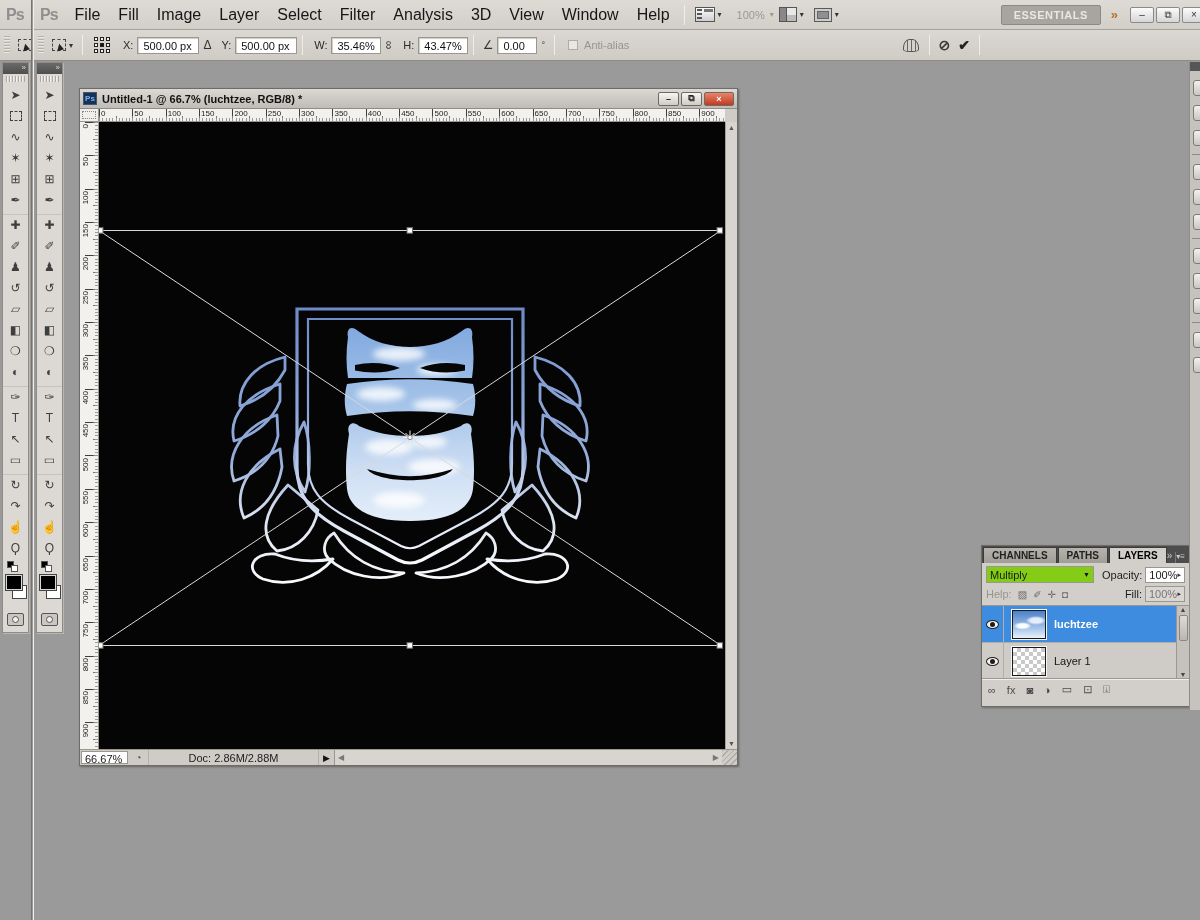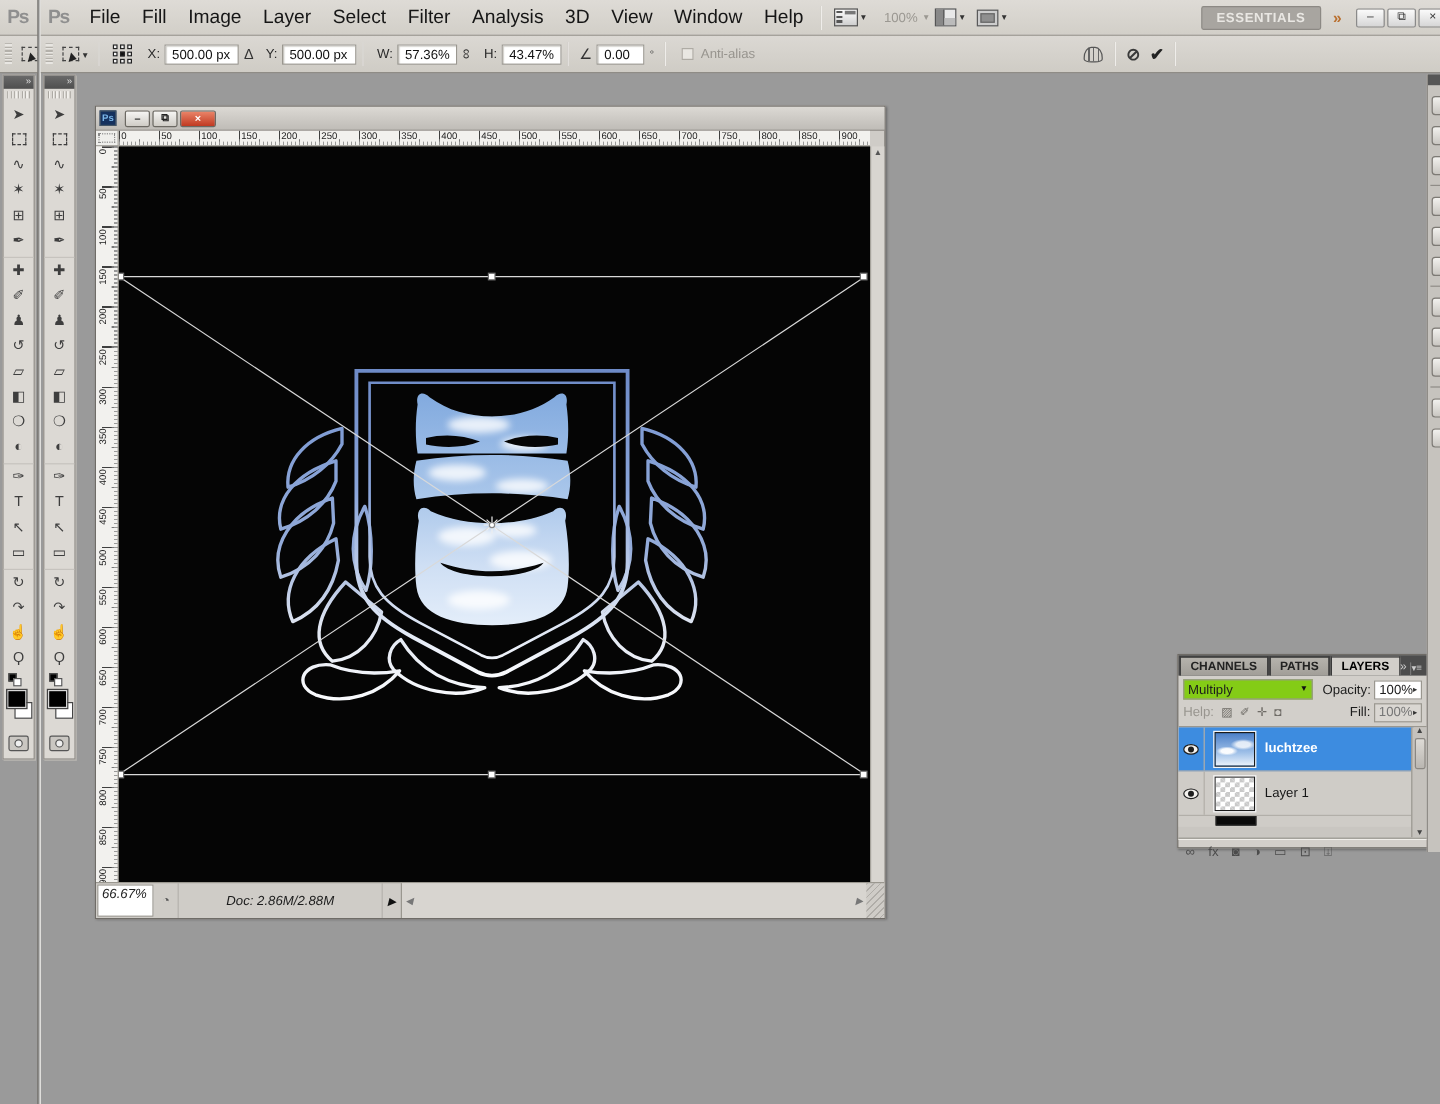--- a/index.html
+++ b/index.html
@@ -85,21 +85,21 @@
   .ruler-top span { position:absolute; top:0; font-size:8px; color:#222; }
   .ruler-left { position:absolute; left:0; top:33px; width:19px; height:627px; background:#f2f1ee; border-right:1px solid #9a978f; overflow:hidden;
      background-image:
        repeating-linear-gradient(to bottom,#999 0 1px,transparent 1px 3.335px),
        repeating-linear-gradient(to bottom,#777 0 1px,transparent 1px 16.675px),
        repeating-linear-gradient(to bottom,#3f3f3f 0 1px,transparent 1px 33.35px);
      background-size:3px 100%,5px 100%,13px 100%; background-position:top right; background-repeat:no-repeat; background-color:#f2f1ee; }
   .ruler-left span { position:absolute; left:1px; font-size:8px; color:#222; writing-mode:vertical-rl; transform:rotate(180deg); }
   .canvas { position:absolute; left:19px; top:33px; width:626px; height:627px; background:#050505; overflow:hidden; }
   .vscroll { position:absolute; right:0; top:33px; width:12px; height:627px; background:#d8d5d0; border-left:1px solid #a5a29b; display:flex; flex-direction:column; justify-content:space-between; align-items:center; font-size:7px; color:#555; padding:2px 0; }
-  .statusbar { position:absolute; left:0; bottom:0; width:100%; height:30px; background:#cfccc7; border-top:1px solid #9a978f; display:flex; align-items:stretch; font-size:11px;font-style:italic; }
+  .statusbar { position:absolute; left:0; bottom:0; width:100%; height:16px; background:#cfccc7; border-top:1px solid #9a978f; display:flex; align-items:stretch; font-size:11px; }
   .status-zoom { width:47px; background:#fff; border:1px solid #9a978f; margin:1px; padding:1px 3px 0 3px; }
   .status-icon { width:20px; display:flex; align-items:center; justify-content:center; color:#555; font-size:10px; border-right:1px solid #b5b2ad; }
   .status-doc { width:170px; display:flex; align-items:center; justify-content:center; border-right:1px solid #b5b2ad; }
   .status-arrow { width:16px; display:flex; align-items:center; justify-content:center; font-size:9px; color:#111; border-right:1px solid #9a978f; }
   .hscroll { flex:1; display:flex; align-items:center; justify-content:space-between; color:#777; font-size:8px; padding:0 3px; background:#d8d5d0; }
   .resize-grip { width:15px; background:repeating-linear-gradient(135deg,#b0ada8 0 1px,transparent 1px 4px); }
 
   
   .layers-panel { position:absolute; left:947px; top:545px; width:209px; height:162px; background:#d2cfca; border:1px solid #6f6c67; box-shadow:1px 1px 2px rgba(0,0,0,.3); }
   .lp-tabs { height:17px; background:#4d4d4d; display:flex; align-items:flex-end; }
@@ -109,21 +109,21 @@
   .lp-menu { color:#ccc; font-size:8px; padding:0 5px 2px 0; border-left:1px solid #777; }
   .lp-row { display:flex; align-items:center; padding:3px 4px; }
   .lp-select { width:126px; height:17px; background:#84cc16; border:1px solid #9a978f; font-size:11px; padding:1px 3px; display:flex; align-items:center; justify-content:space-between; }
   .lp-select i { font-style:normal; font-size:7px; color:#111; }
   .lp-num { width:40px; height:16px; background:#fff; border:1px solid #9a978f; font-size:11px; padding:1px 3px; display:flex; align-items:center; justify-content:space-between; }
   .lp-num.dim { background:#dad7d2; color:#777; }
   .lp-num i { font-style:normal; font-size:7px; color:#333; }
   .lp-label { margin:0 3px 0 8px; font-size:11px; }
   .lp-label.dim { color:#98958f; }
   .lock-ico { font-size:10px; color:#6e6b66; margin:0 3px; }
-  .lp-list { height:94px; background:#c9c6c1; border-top:1px solid #9a978f; border-bottom:1px solid #9a978f; position:relative; overflow:hidden; }
+  .lp-list { height:74px; background:#c9c6c1; border-top:1px solid #9a978f; border-bottom:1px solid #9a978f; position:relative; overflow:hidden; }
   .layer-row { height:37px; display:flex; align-items:center; background:#cfccc7; border-bottom:1px solid #b2afa9; width:196px; }
   .layer-row.sel { background:#3d8ce0; }
   .layer-row.sel .layer-name { color:#fff; font-weight:bold; }
   .eye-cell { width:22px; align-self:stretch; border-right:1px solid #b2afa9; display:flex; align-items:center; justify-content:center; }
   .eye { width:13px; height:9px; border:1px solid #1e1e1e; border-radius:50%; position:relative; background:#f4f2ee; }
   .eye::after { content:""; position:absolute; left:3px; top:1px; width:5px; height:5px; border-radius:50%; background:#1e1e1e; }
   .thumb { width:34px; height:29px; border:1px solid #1a1a1a; outline:1px solid #f5f5f5; margin:0 8px; }
   .thumb.sky { background:
       radial-gradient(ellipse 12px 5px at 30% 55%, rgba(255,255,255,.95) 40%, transparent 75%),
       radial-gradient(ellipse 14px 6px at 72% 35%, rgba(255,255,255,.8) 40%, transparent 75%),
@@ -308,21 +308,21 @@
         <i style="left:6px;top:12px"></i>
         <i style="left:12px;top:12px"></i>
     </span>
     <span class="opt-label">X:</span>
     <span class="field">500.00 px</span>
     <span class="glyph-btn">Δ</span>
     <span class="opt-label">Y:</span>
     <span class="field">500.00 px</span>
     <span class="vsep"></span>
     <span class="opt-label">W:</span>
-    <span class="field small">57.36%</span>
+    <span class="field small">35.46%</span>
     <span class="glyph-btn" style="transform:rotate(90deg)">∞</span>
     <span class="opt-label">H:</span>
     <span class="field small">43.47%</span>
     <span class="vsep"></span>
     <span class="glyph-btn">∠</span>
     <span class="field small" style="min-width:40px">0.00</span>
     <span class="glyph-btn" style="font-size:9px">°</span>
     <span class="vsep"></span>
     <span class="chk"></span>
     <span class="opt-label dim">Anti-alias</span>
@@ -419,20 +419,21 @@
         <span class="fg"></span>
       </div>
     <div class="quickmask">
         <i></i>
       </div>
   </div>
 
   <div class="doc-win">
     <div class="doc-title">
       <span class="doc-ps-icon">Ps</span>
+      <span class="doc-title-text">Untitled-1 @ 66.7% (luchtzee, RGB/8) *</span>
       <span class="doc-btn">–</span>
       <span class="doc-btn">⧉</span>
       <span class="doc-btn close">×</span>
     </div>
     <div class="ruler-corner"></div>
     <div class="ruler-top" id="ruler-top">
         <span style="left: 2px;">0</span>
         <span style="left: 35.35px;">50</span>
         <span style="left: 68.7px;">100</span>
         <span style="left: 102.05px;">150</span>

